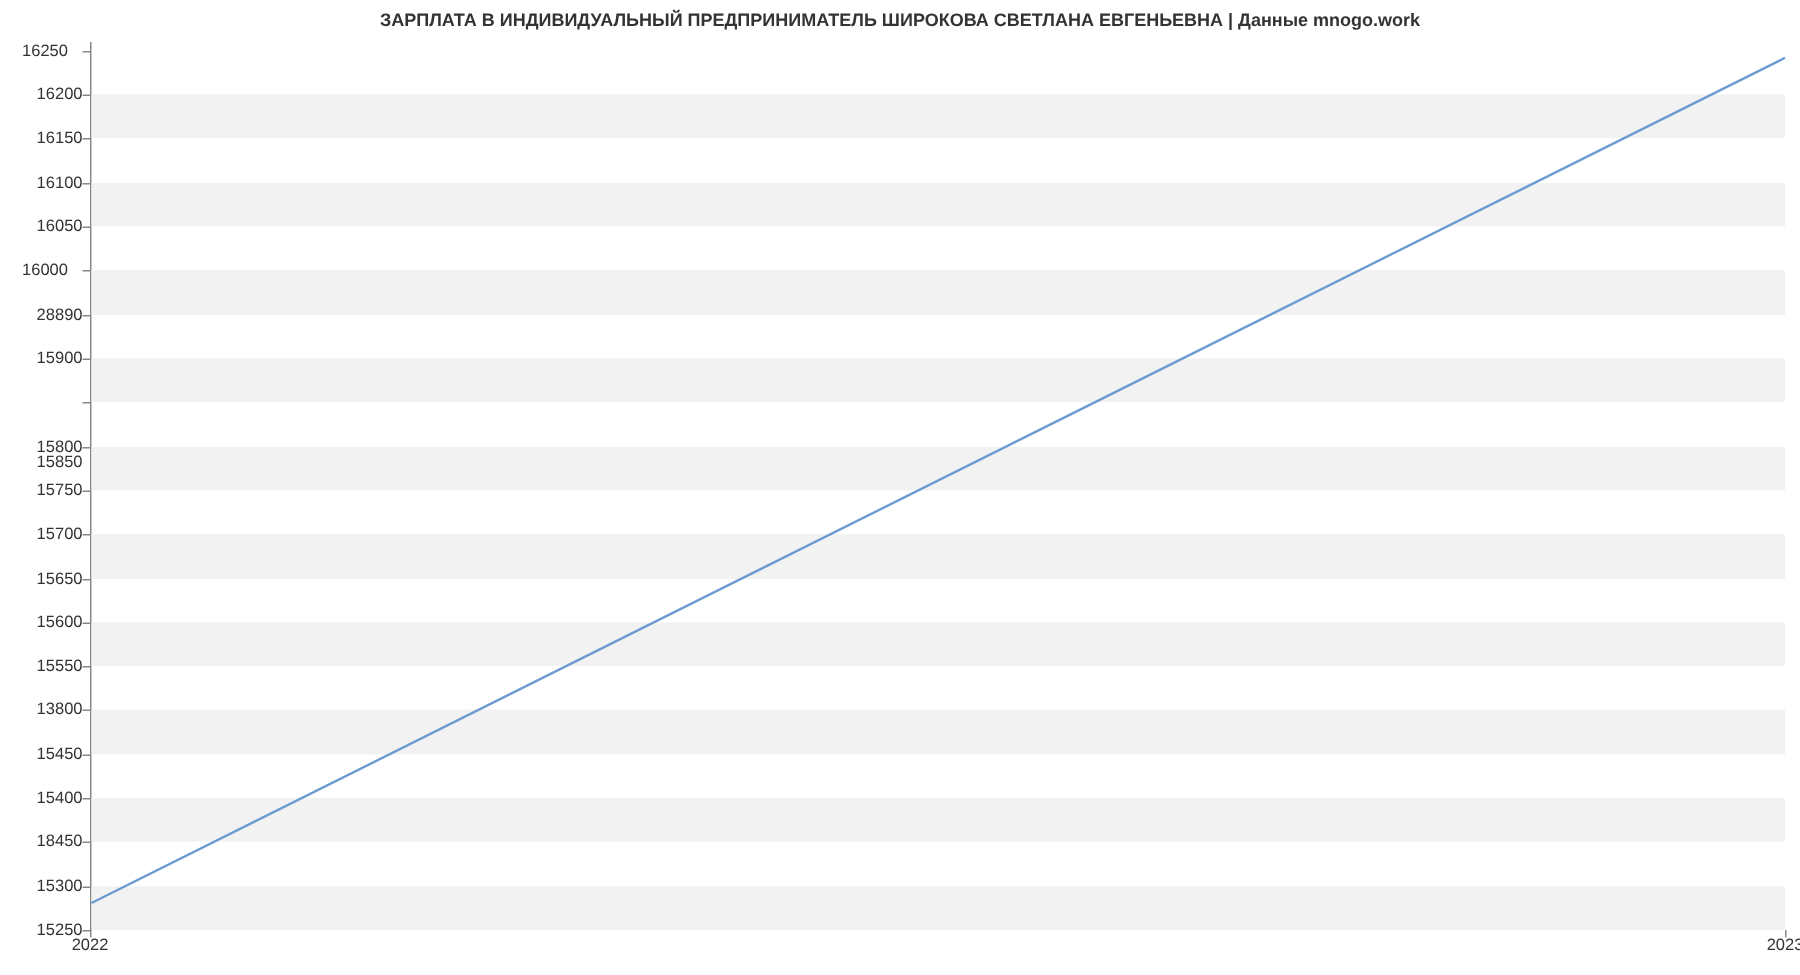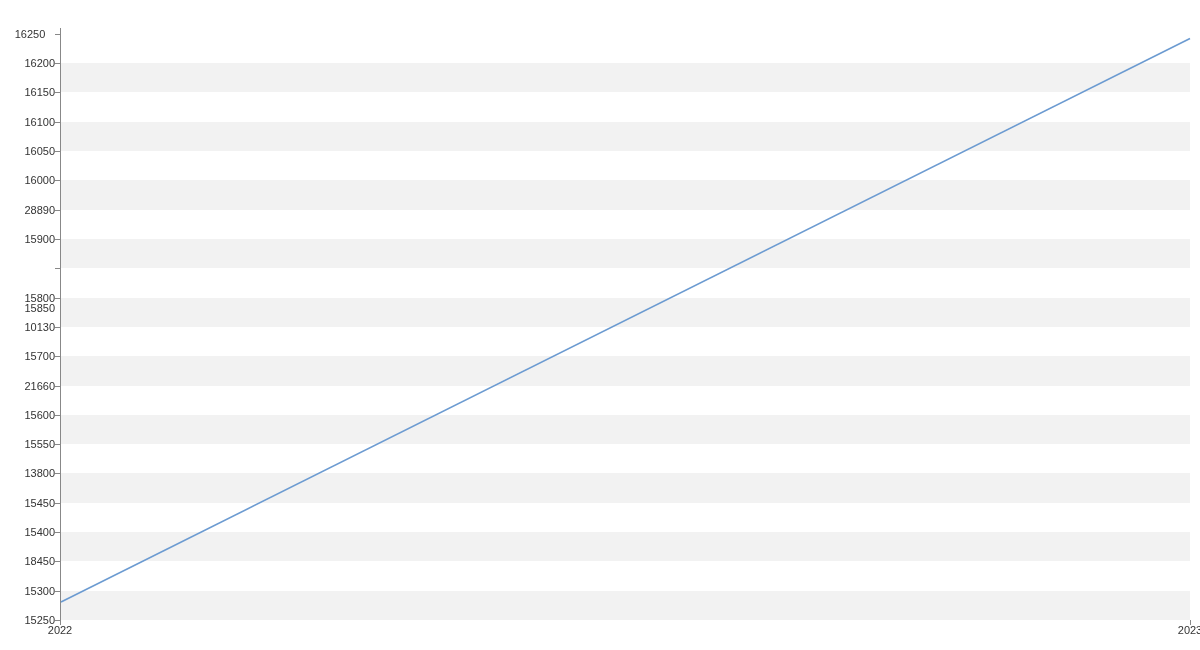--- a/index.html
+++ b/index.html
@@ -79,20 +79,21 @@
     top: 0;
     width: 100%;
     height: 100%;
     overflow: visible;
   }
 </style>
 </head>
 <body>
 
 <div class="chart-wrap">
+  <div class="title">ЗАРПЛАТА В ИНДИВИДУАЛЬНЫЙ ПРЕДПРИНИМАТЕЛЬ ШИРОКОВА СВЕТЛАНА ЕВГЕНЬЕВНА | Данные mnogo.work</div>
 
   <div class="plot" id="plot">
       <div class="gridband" style="top: 35.1683px; height: 29.3069px;"></div>
       <div class="gridband" style="top: 93.7822px; height: 29.3069px;"></div>
       <div class="gridband" style="top: 152.396px; height: 29.3069px;"></div>
       <div class="gridband" style="top: 211.01px; height: 29.3069px;"></div>
       <div class="gridband" style="top: 269.624px; height: 29.3069px;"></div>
       <div class="gridband" style="top: 328.238px; height: 29.3069px;"></div>
       <div class="gridband" style="top: 386.851px; height: 29.3069px;"></div>
       <div class="gridband" style="top: 445.465px; height: 29.3069px;"></div>
@@ -111,35 +112,35 @@
     <div class="y-tick-label" style="top: 532.079px;">15400</div>
     <div class="y-tick-mark" style="top: 532.079px;"></div>
     <div class="y-tick-label" style="top: 502.772px;">15450</div>
     <div class="y-tick-mark" style="top: 502.772px;"></div>
     <div class="y-tick-label" style="top: 473.465px;">13800</div>
     <div class="y-tick-mark" style="top: 473.465px;"></div>
     <div class="y-tick-label" style="top: 444.158px;">15550</div>
     <div class="y-tick-mark" style="top: 444.158px;"></div>
     <div class="y-tick-label" style="top: 414.851px;">15600</div>
     <div class="y-tick-mark" style="top: 414.851px;"></div>
-    <div class="y-tick-label" style="top: 385.545px;">21660</div>
+    <div class="y-tick-label" style="top: 385.545px;">15650</div>
     <div class="y-tick-mark" style="top: 385.545px;"></div>
     <div class="y-tick-label" style="top: 356.238px;">15700</div>
     <div class="y-tick-mark" style="top: 356.238px;"></div>
-    <div class="y-tick-label" style="top: 326.931px;">10130</div>
+    <div class="y-tick-label" style="top: 326.931px;">15750</div>
     <div class="y-tick-mark" style="top: 326.931px;"></div>
     <div class="y-tick-label" style="top: 297.624px; text-align: right;">15800</div>
     <div class="y-tick-mark" style="top: 297.624px;"></div>
     <div class="y-tick-label" style="top: 268.317px; margin-top: 40px;">15850</div>
     <div class="y-tick-mark" style="top: 268.317px;"></div>
     <div class="y-tick-label" style="top: 239.01px;">15900</div>
     <div class="y-tick-mark" style="top: 239.01px;"></div>
     <div class="y-tick-label" style="top: 209.703px;">28890</div>
     <div class="y-tick-mark" style="top: 209.703px;"></div>
-    <div class="y-tick-label" style="top: 180.396px;">16000</div>
+    <div class="y-tick-label" style="top: 180.396px; text-align: center;">16000</div>
     <div class="y-tick-mark" style="top: 180.396px;"></div>
     <div class="y-tick-label" style="top: 151.089px;">16050</div>
     <div class="y-tick-mark" style="top: 151.089px;"></div>
     <div class="y-tick-label" style="top: 121.782px;">16100</div>
     <div class="y-tick-mark" style="top: 121.782px;"></div>
     <div class="y-tick-label" style="top: 92.4752px;">16150</div>
     <div class="y-tick-mark" style="top: 92.4752px;"></div>
     <div class="y-tick-label" style="top: 63.1683px;">16200</div>
     <div class="y-tick-mark" style="top: 63.1683px;"></div>
     <div class="y-tick-label" style="top: 33.8614px; text-align: center;">16250</div>

